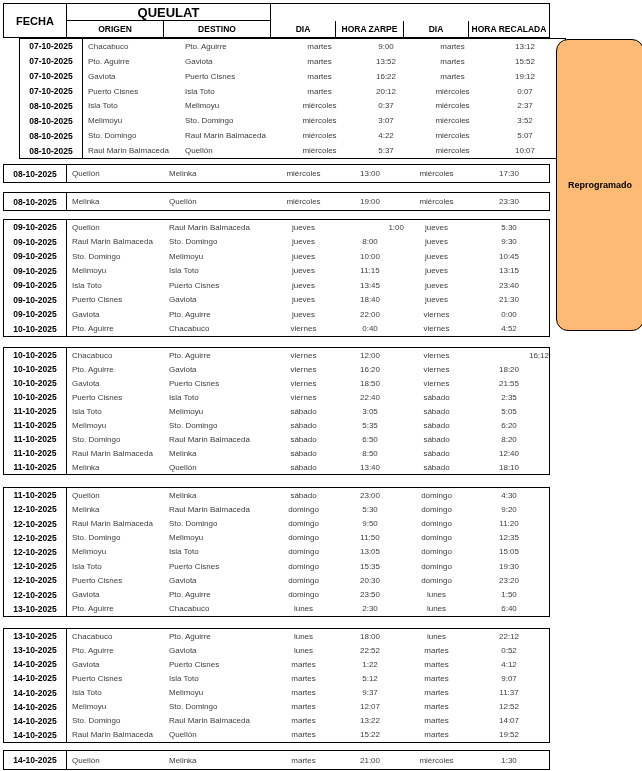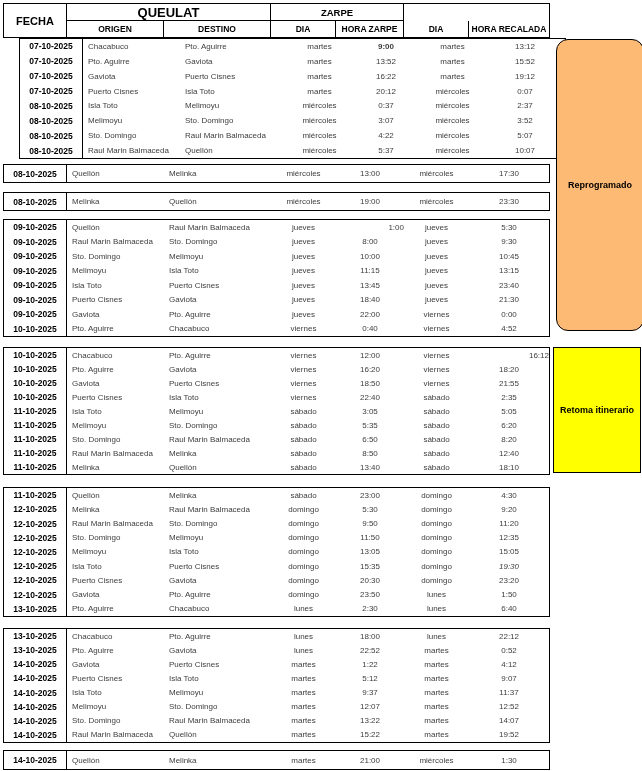--- a/index.html
+++ b/index.html
@@ -78,37 +78,36 @@
   #note-retoma       { left: 553px; top: 347px; width: 86px; height: 124px; }
 </style>
 </head>
 <body>
 
 <div id="page">
 
   <div class="hdr">
     <div class="cell h-fecha">FECHA</div>
     <div class="cell h-queulat">QUEULAT</div>
-    <div class="cell h-zarpe">ZARPE</div>
     <div class="cell h-sub h-origen">ORIGEN</div>
     <div class="cell h-sub h-destino">DESTINO</div>
     <div class="cell h-sub h-dia1">DIA</div>
     <div class="cell h-sub h-hzarpe">HORA ZARPE</div>
     <div class="cell h-sub h-dia2">DIA</div>
     <div class="cell h-sub h-hrec">HORA RECALADA</div>
   </div>
 
   <div id="blocks">
       <div class="block" style="top: 38px; height: 119px; margin-left: 16px;">
         <div class="row">
           <div class="cell-fecha">07-10-2025</div>
           <div class="cell-txt" style="color: rgb(61, 61, 61);">Chacabuco</div>
           <div class="cell-txt" style="color: rgb(61, 61, 61);">Pto. Aguirre</div>
           <div class="cell-mid" style="color: rgb(61, 61, 61);">martes</div>
-          <div class="cell-mid" style="color: rgb(61, 61, 61); font-weight: bold;">9:00</div>
+          <div class="cell-mid" style="color: rgb(61, 61, 61);">9:00</div>
           <div class="cell-mid" style="color: rgb(61, 61, 61);">martes</div>
           <div class="cell-mid" style="color: rgb(61, 61, 61);">13:12</div>
         </div>
         <div class="row">
           <div class="cell-fecha">07-10-2025</div>
           <div class="cell-txt" style="color: rgb(61, 61, 61);">Pto. Aguirre</div>
           <div class="cell-txt" style="color: rgb(61, 61, 61);">Gaviota</div>
           <div class="cell-mid" style="color: rgb(61, 61, 61);">martes</div>
           <div class="cell-mid" style="color: rgb(61, 61, 61);">13:52</div>
           <div class="cell-mid" style="color: rgb(61, 61, 61);">martes</div>
@@ -394,21 +393,21 @@
           <div class="cell-mid" style="color: rgb(61, 61, 61);">domingo</div>
           <div class="cell-mid" style="color: rgb(61, 61, 61);">15:05</div>
         </div>
         <div class="row">
           <div class="cell-fecha">12-10-2025</div>
           <div class="cell-txt" style="color: rgb(61, 61, 61);">Isla Toto</div>
           <div class="cell-txt" style="color: rgb(61, 61, 61);">Puerto Cisnes</div>
           <div class="cell-mid" style="color: rgb(61, 61, 61);">domingo</div>
           <div class="cell-mid" style="color: rgb(61, 61, 61);">15:35</div>
           <div class="cell-mid" style="color: rgb(61, 61, 61);">domingo</div>
-          <div class="cell-mid" style="color: rgb(61, 61, 61); font-style: italic;">19:30</div>
+          <div class="cell-mid" style="color: rgb(61, 61, 61);">19:30</div>
         </div>
         <div class="row">
           <div class="cell-fecha">12-10-2025</div>
           <div class="cell-txt" style="color: rgb(61, 61, 61);">Puerto Cisnes</div>
           <div class="cell-txt" style="color: rgb(61, 61, 61);">Gaviota</div>
           <div class="cell-mid" style="color: rgb(61, 61, 61);">domingo</div>
           <div class="cell-mid" style="color: rgb(61, 61, 61);">20:30</div>
           <div class="cell-mid" style="color: rgb(61, 61, 61);">domingo</div>
           <div class="cell-mid" style="color: rgb(61, 61, 61);">23:20</div>
         </div>
@@ -512,15 +511,14 @@
           <div class="cell-txt" style="color: rgb(61, 61, 61);">Melinka</div>
           <div class="cell-mid" style="color: rgb(61, 61, 61);">martes</div>
           <div class="cell-mid" style="color: rgb(61, 61, 61);">21:00</div>
           <div class="cell-mid" style="color: rgb(61, 61, 61);">miércoles</div>
           <div class="cell-mid" style="color: rgb(61, 61, 61);">1:30</div>
         </div>
       </div>
     </div>
 
   <div class="note" id="note-reprogramado">Reprogramado</div>
-  <div class="note" id="note-retoma" style="background: rgb(255, 255, 0);">Retoma itinerario</div>
 
 </div>
 
 </body></html>

